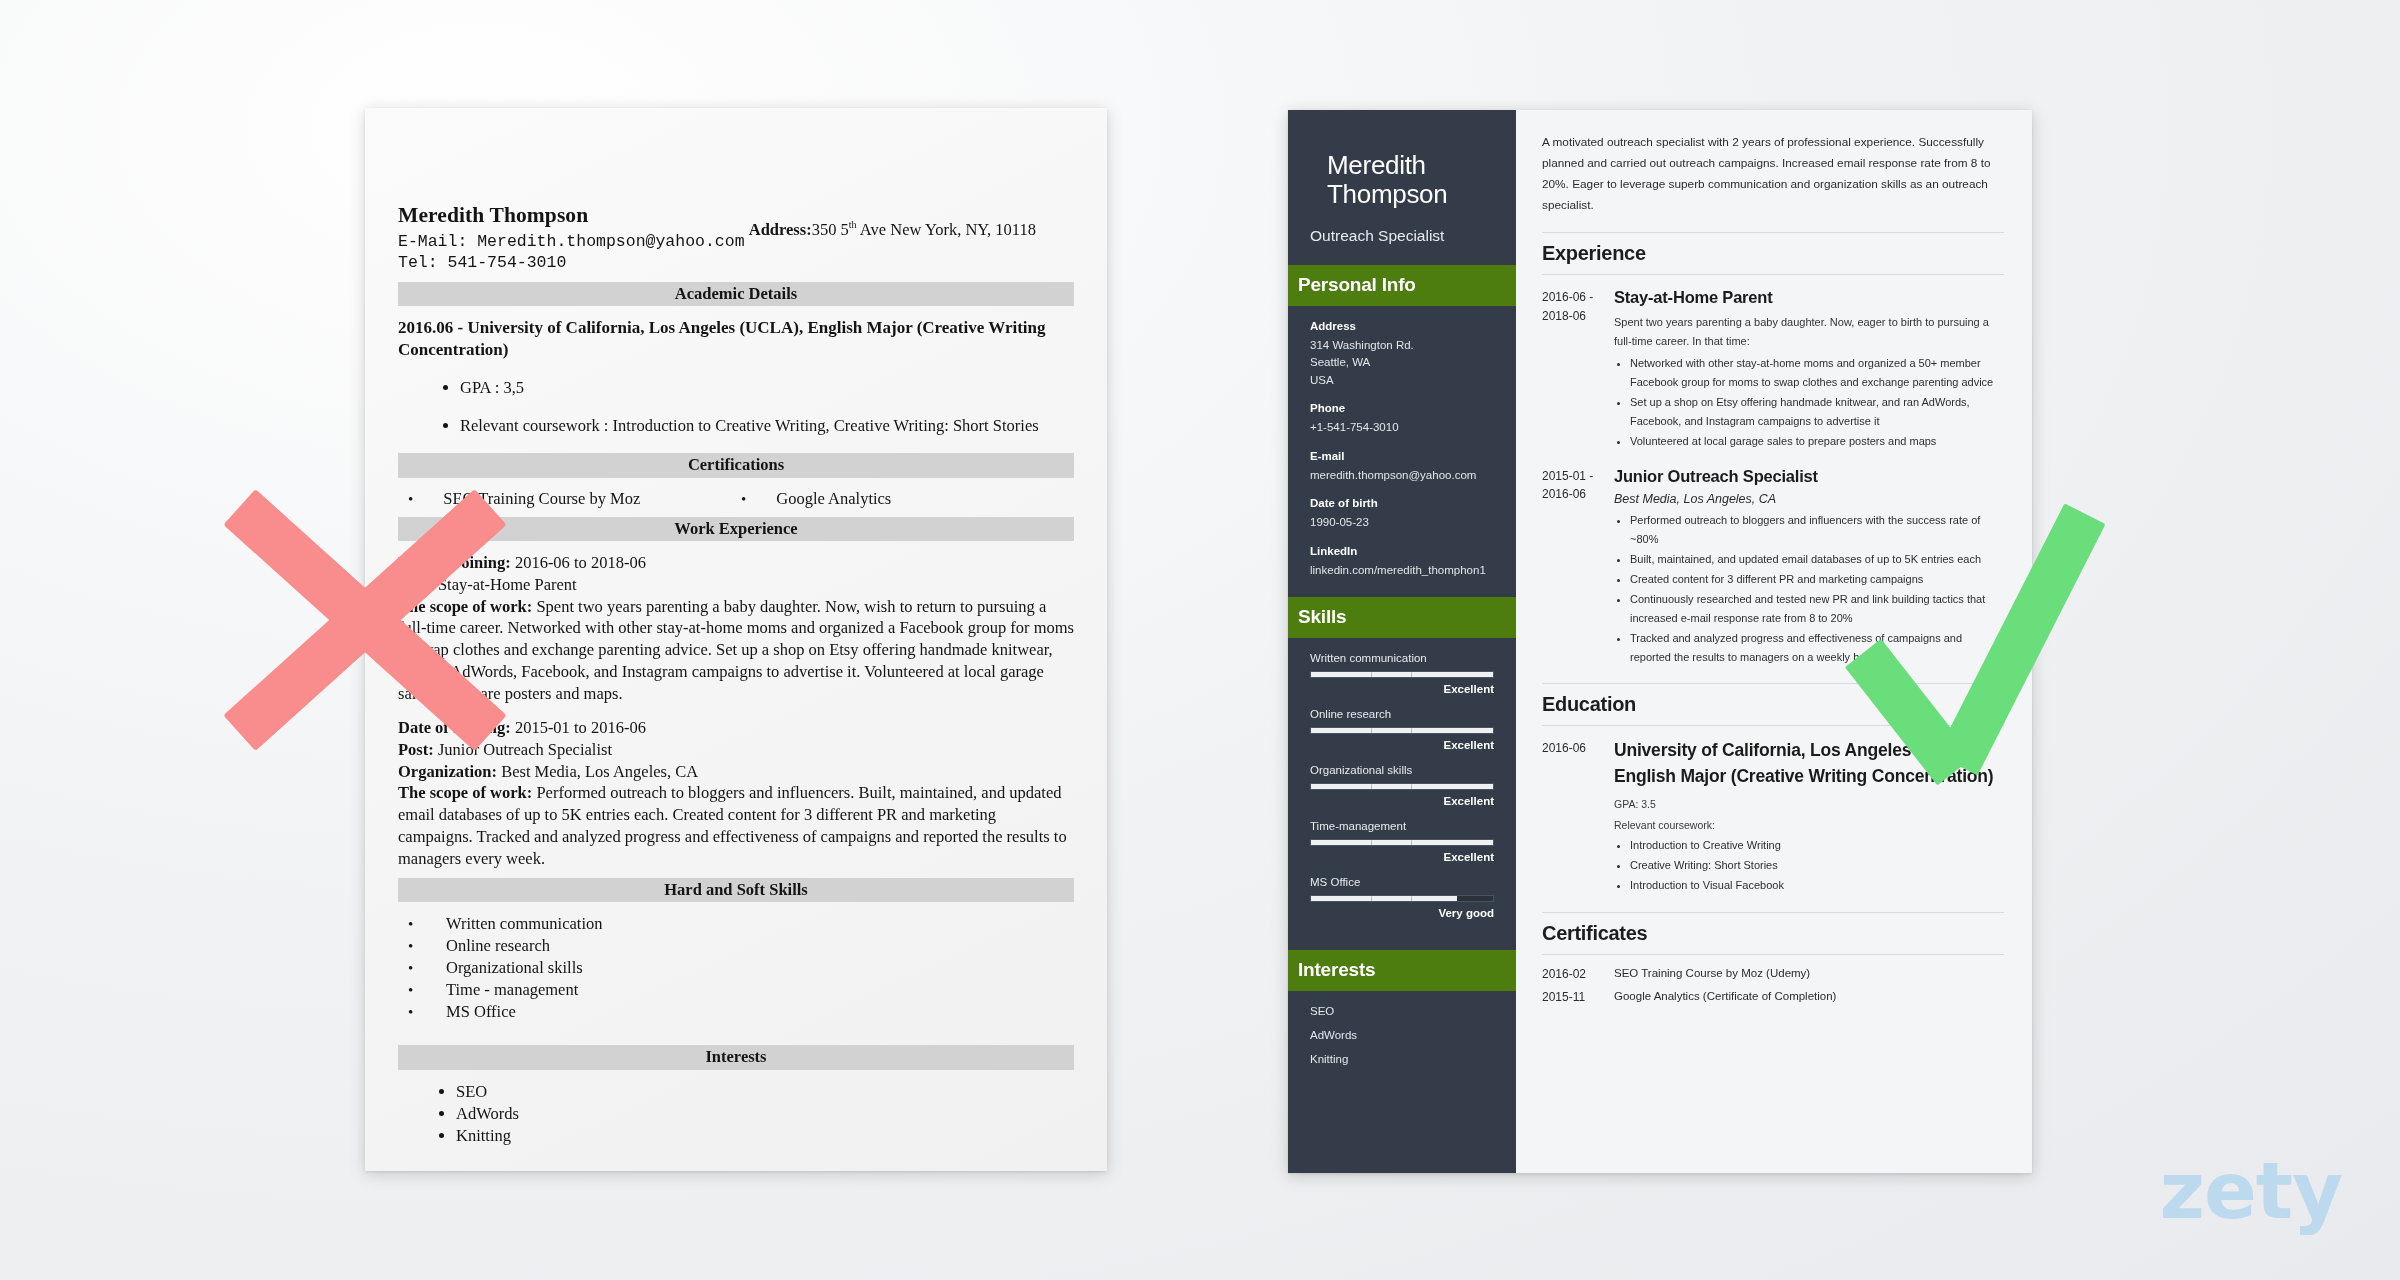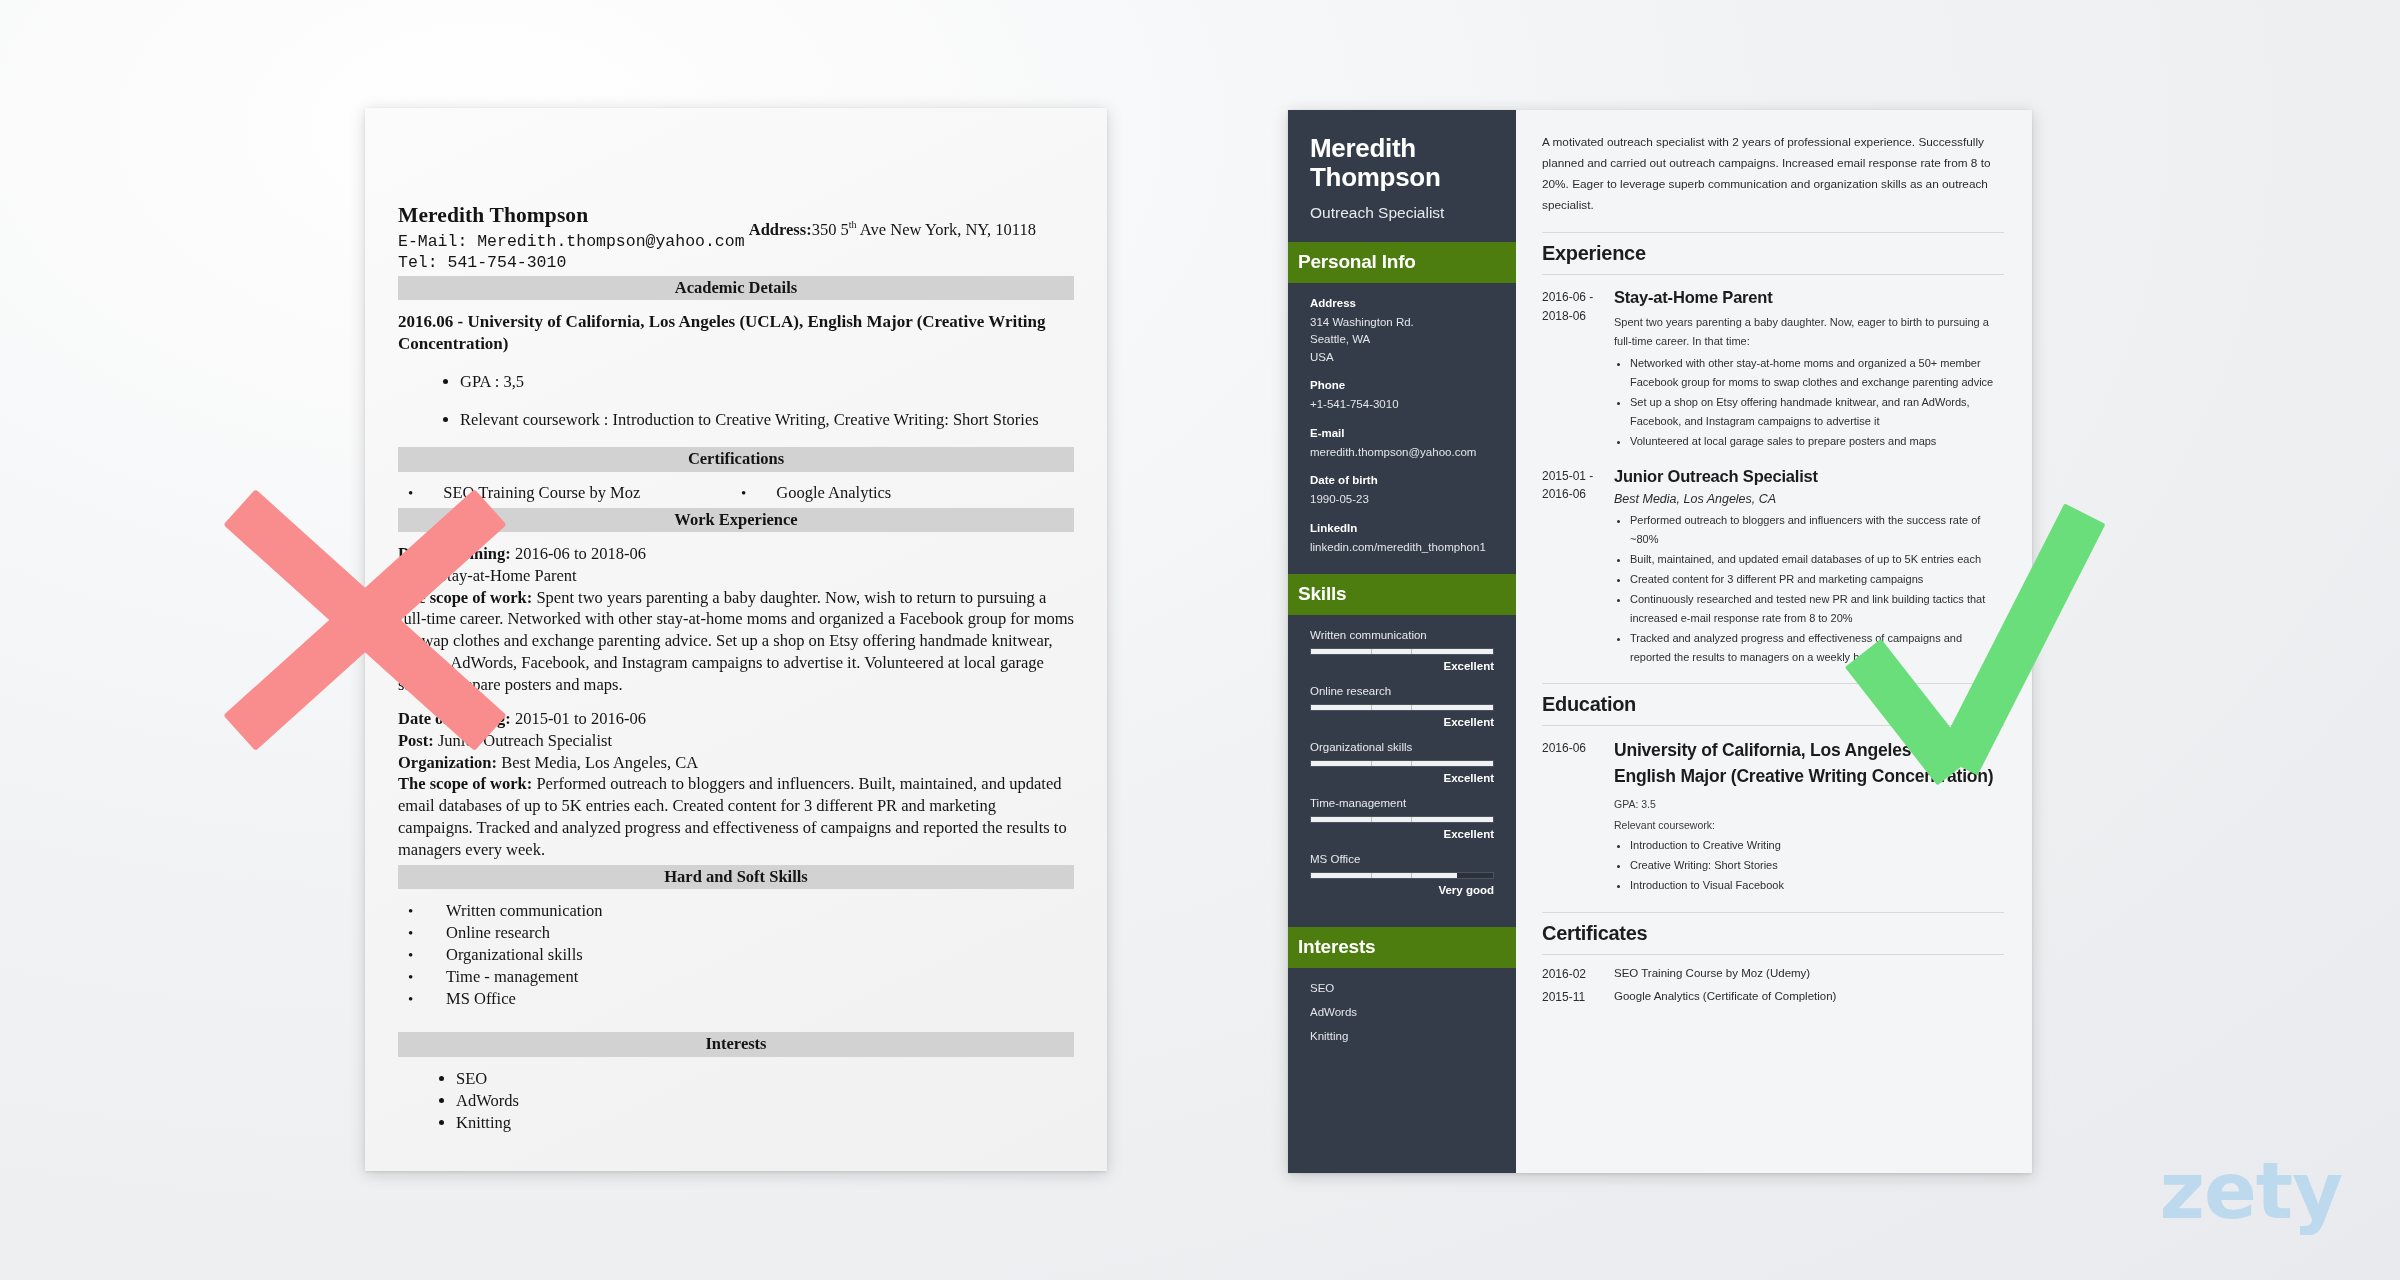--- a/index.html
+++ b/index.html
@@ -24,21 +24,21 @@
   .bad-inner{padding:95px 33px 0 33px;}
   .bad-name{font-size:21.5px;font-weight:bold;letter-spacing:.1px;margin:0 0 3px 0;}
   .bad-contactrow{display:flex;justify-content:space-between;align-items:flex-start;}
   .bad-contact{font-size:16.5px;line-height:1.30;font-family:Liberation Mono, monospace;}
   .bad-addr{font-size:16.5px;margin-top:16px;margin-right:38px;text-align:center;}
   .bad-addr b{font-weight:bold;}
   .bad-addr sup{font-size:10px;vertical-align:super;}
 
   .bad-bar{
     background:#d2d2d2;
-    margin-top:2px;margin-bottom:11px;
+    margin-top:8px;margin-bottom:11px;
     text-align:center;font-weight:bold;font-size:16.5px;
     padding:3px 0 4px 0;line-height:1.05;
   }
   .bad-edu-title{font-weight:bold;font-size:17px;line-height:1.30;margin:0 0 2px 0;}
   ul.bad-ul{margin:1px 0 0 0;padding-left:46px;font-size:16.5px;line-height:1.33;}
   ul.bad-ul li{margin:16px;}
 
   .cert-row{display:flex;font-size:16.5px;padding-left:10px;margin:6px 0 5px 0;}
   .cert-row .ci{display:flex;align-items:baseline;width:50%;}
   .cert-row .dot{font-size:15px;line-height:1;margin-right:30px;}
@@ -64,21 +64,21 @@
   .doc-good{
     position:absolute;left:1288px;top:110px;width:744px;height:1063px;
     background:#f4f5f6;
     box-shadow:0 3px 16px rgba(0,0,0,.17), 0 1px 3px rgba(0,0,0,.10);
     display:flex;
   }
   .g-side{width:228px;background:#333c48;color:#fff;flex:0 0 228px;}
   .g-main{flex:1;background:#f4f5f6;padding:22px 28px 0 26px;box-sizing:border-box;}
 
   .g-head{padding:24px 22px 20px 22px;background:#333c48;}
-  .g-name{font-size:26px;font-weight:bold;line-height:1.13;letter-spacing:-.3px;margin:0;}
+  .g-name{font-size:26px;font-weight:normal;line-height:1.13;letter-spacing:-.3px;margin:17px;}
   .g-role{font-size:15.5px;margin-top:11px;color:#e7eaee;font-weight:400;}
 
   .g-secbar{
     background:#4d7c0f;padding:9px 22px 10px 10px;
     font-size:19px;font-weight:bold;letter-spacing:-.2px;
   }
   .g-sidebody{padding:14px 22px 18px 22px;}
   .g-lbl{font-size:11.5px;font-weight:bold;margin-top:13px;margin-bottom:5px;color:#ffffff;}
   .g-lbl:first-child{margin-top:0;}
   .g-val{font-size:11.5px;line-height:1.52;color:#e3e6ea;font-weight:400;}

